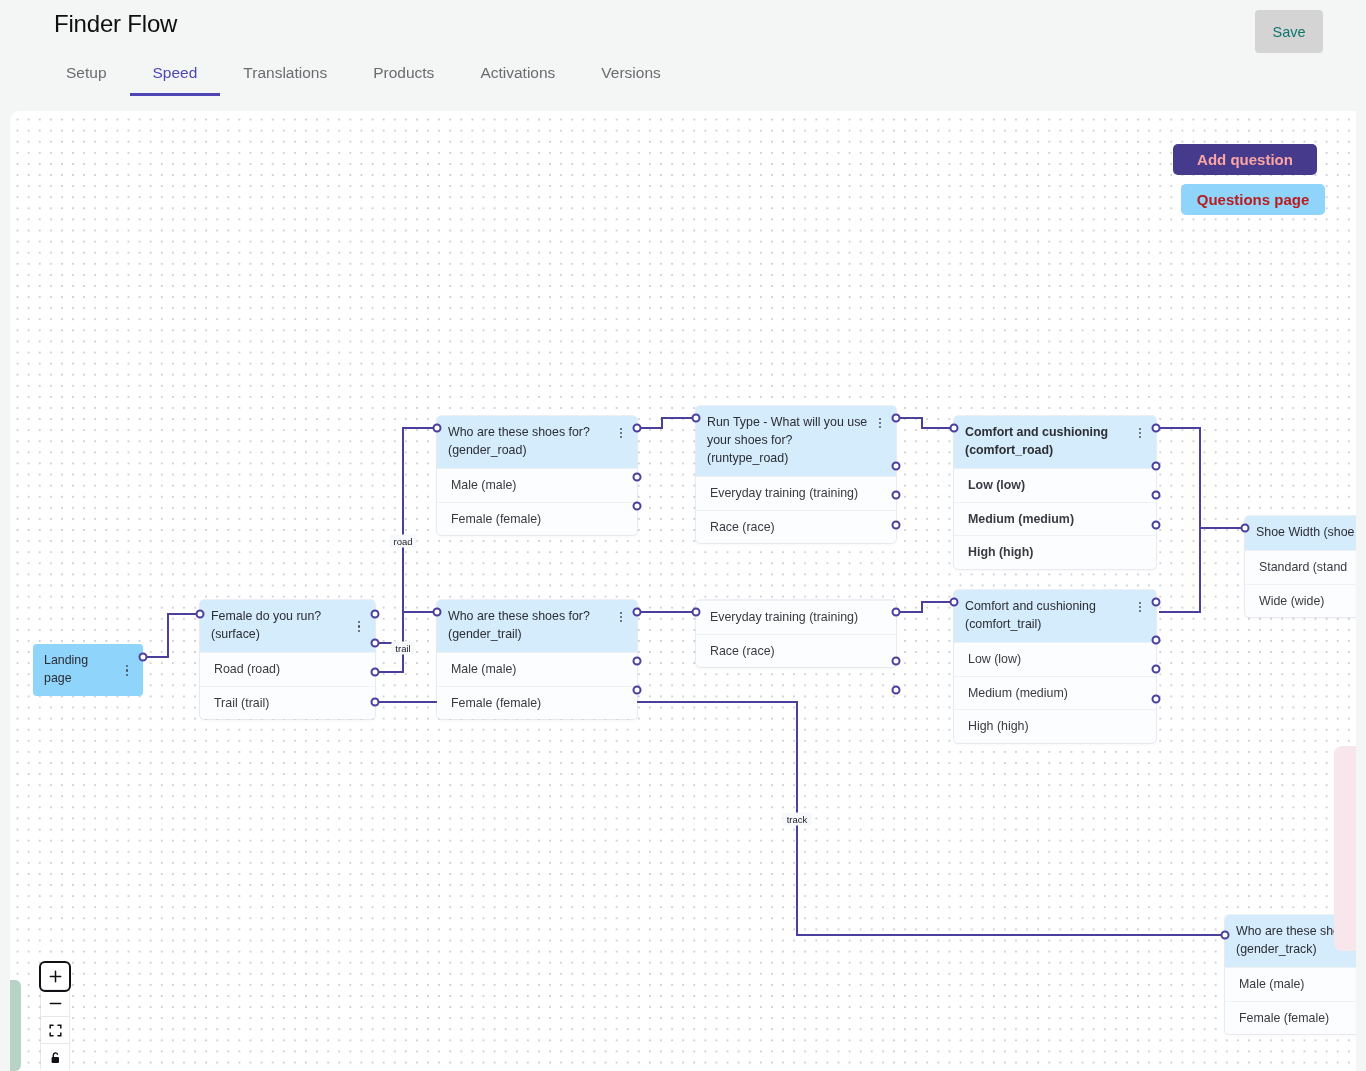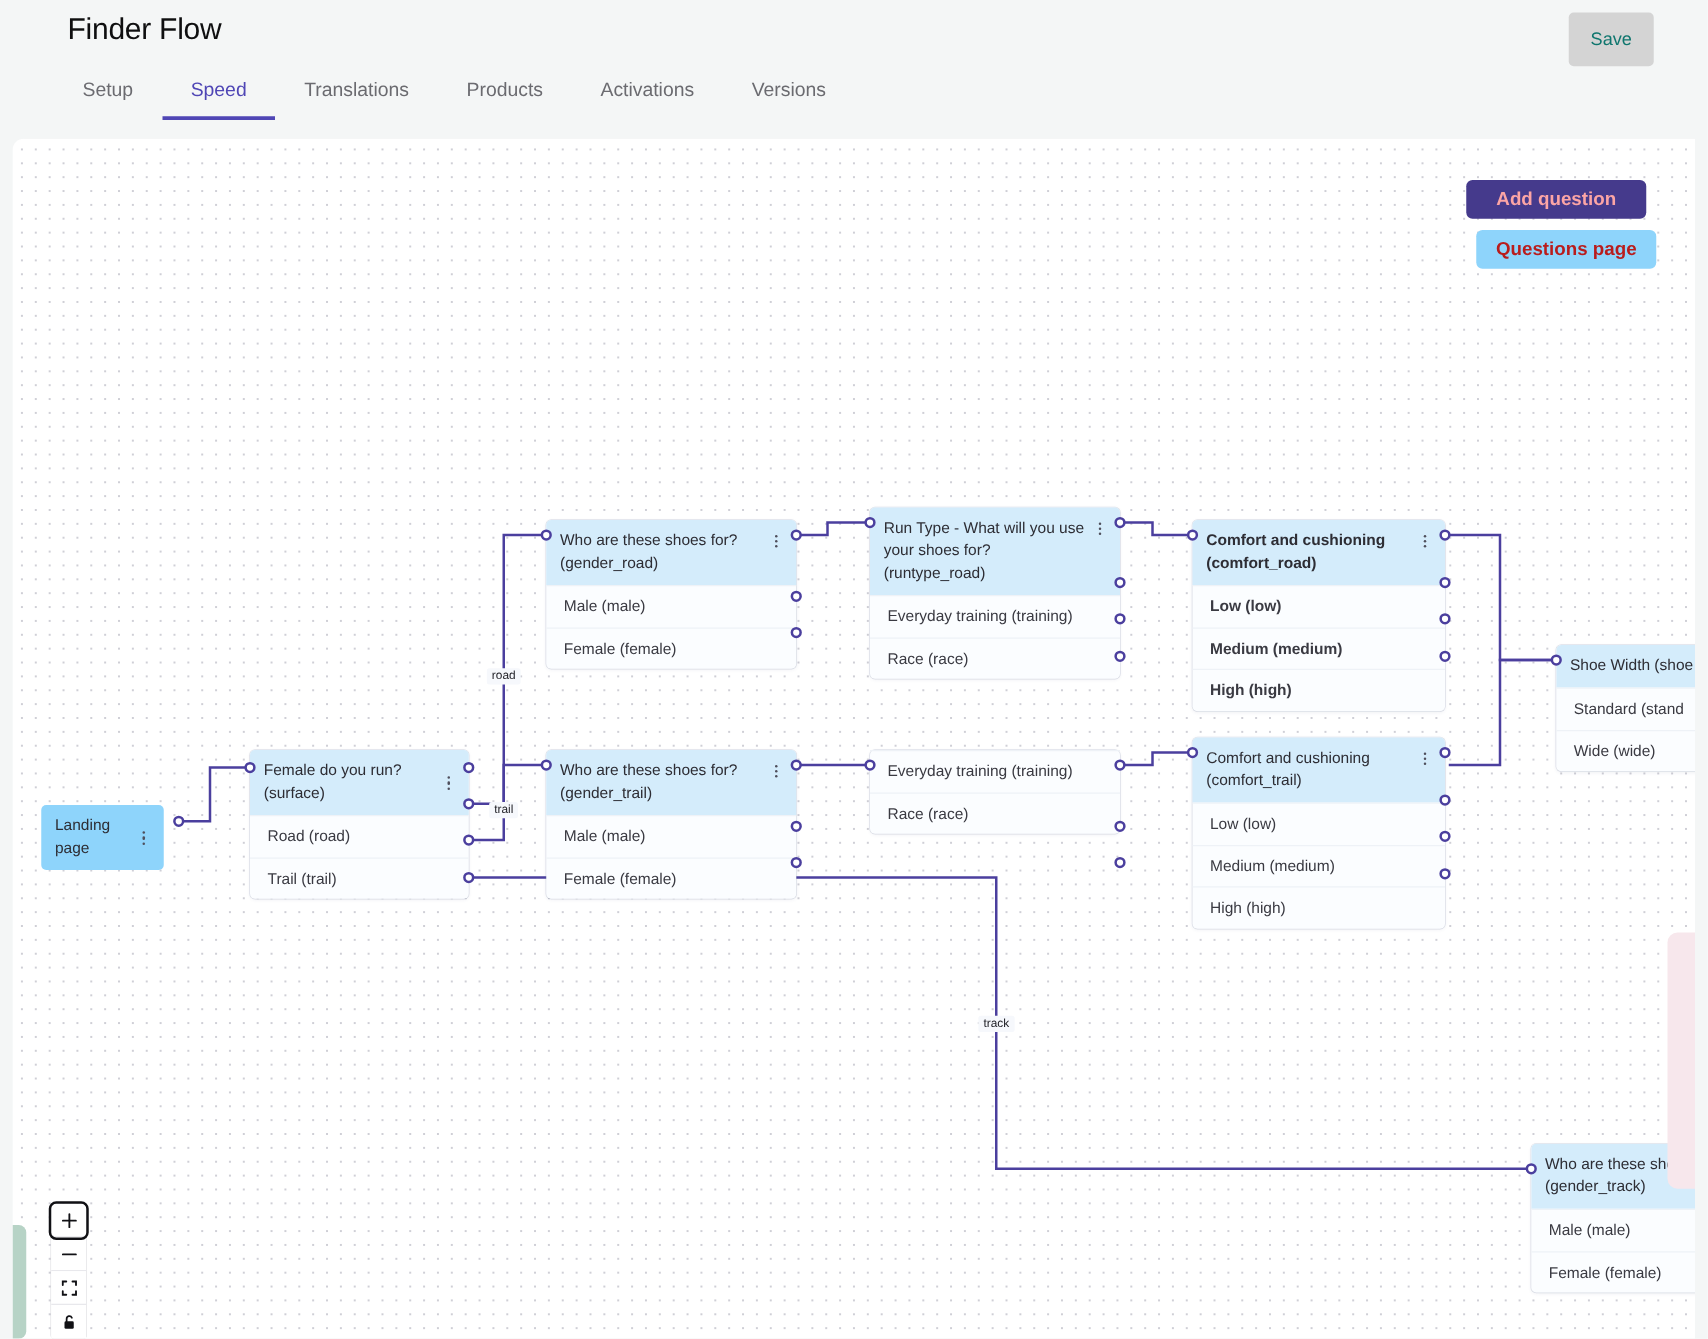--- a/index.html
+++ b/index.html
@@ -196,21 +196,21 @@
         <path d="M1149,317 L1190,317 L1190,417 L1232,417"></path>
 
         <path d="M1149,501 L1190,501 L1190,417 L1232,417"></path>
       </g>
     </svg>
 
     <div class="edge-label" style="left:393px; top:430px;">road</div>
     <div class="edge-label" style="left:393px; top:537px;">trail</div>
     <div class="edge-label" style="left:787px; top:708px;">track</div>
 
-    <div class="node pill" style="left:23px; top:533px; width:98px;">
+    <div class="node pill" style="left:23px; top:533px; width:110px;">
       <div class="node-head single">
         <span class="node-head-text">Landing page</span>
         <span class="kebab">
             <i></i>
             <i></i>
             <i></i>
           </span>
       </div>
       <div class="handle" style="left:110px; top:13px;"></div>
     </div>

